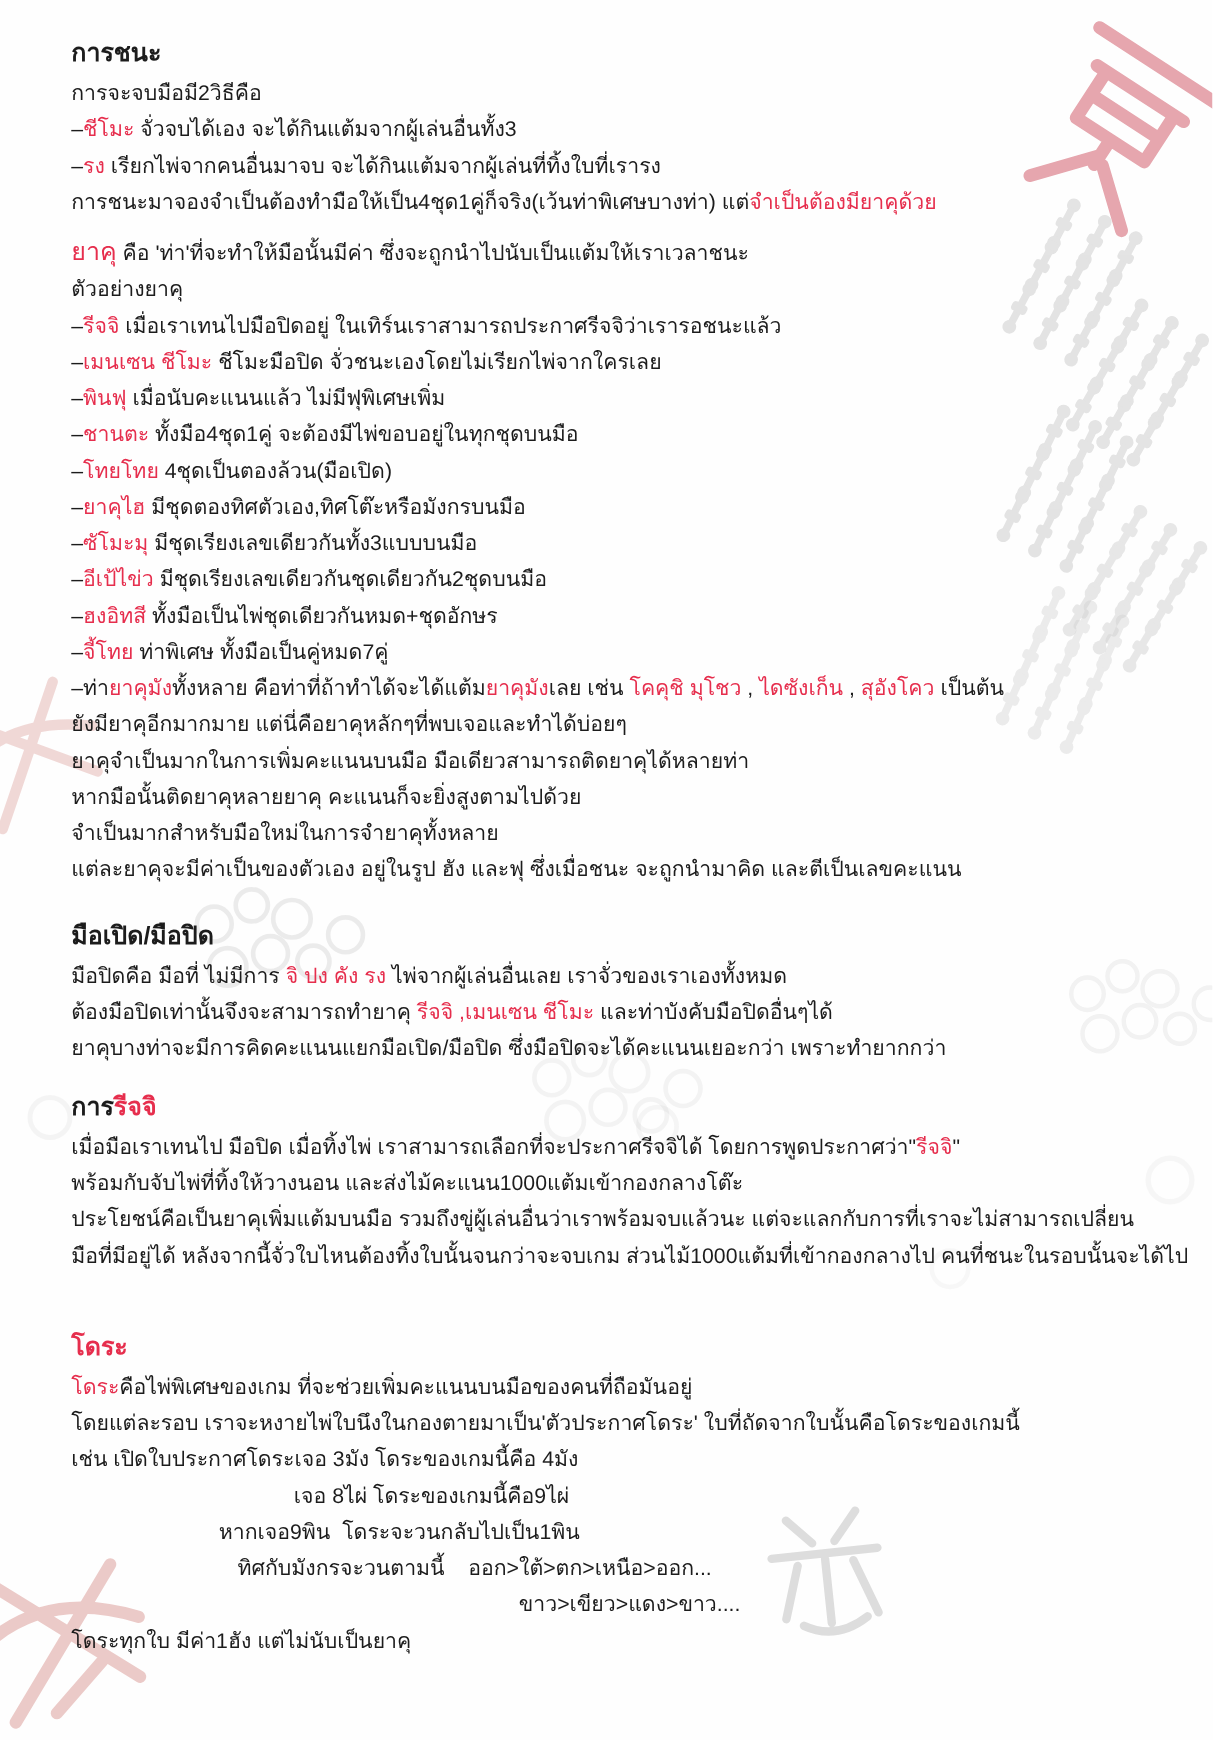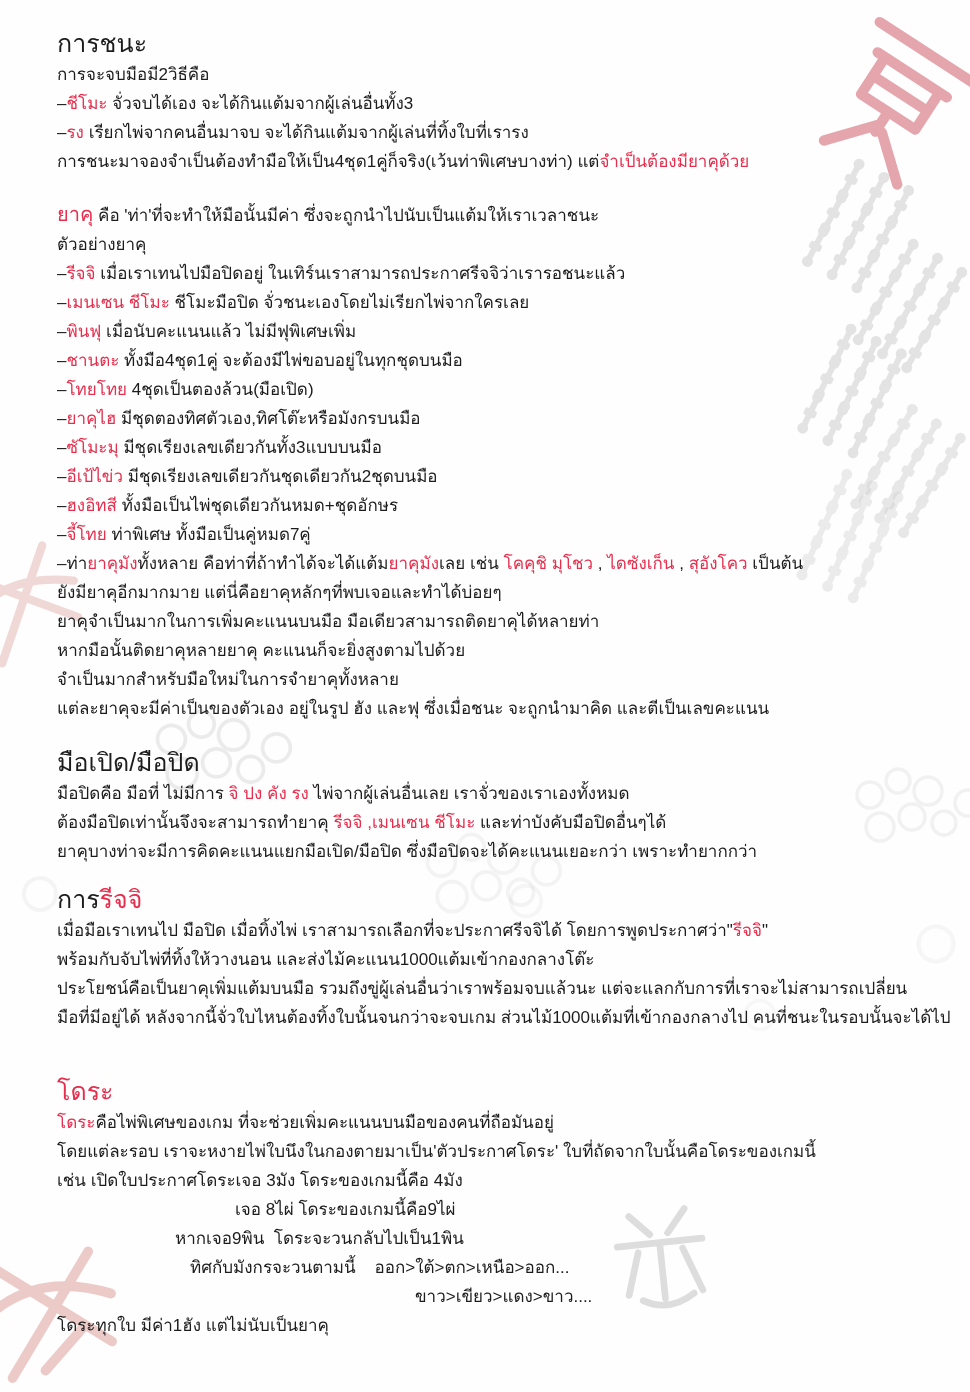--- a/index.html
+++ b/index.html
@@ -14,23 +14,23 @@
   .watermarks{position:absolute;inset:0;pointer-events:none;}
   .wm{position:absolute;}
   .doc{
     position:relative;
     padding:26px 18px 0 57px;
     color:#1c1c1c;
   }
   .doc section{margin:0;}
   h2.heading{
     margin:0;
-    font-size:25px;
+    font-size:20px;
     line-height:34px;
-    font-weight:400;
+    font-weight:700;
     letter-spacing:0;
   }
   p.line{
     margin:0;
     font-size:17px;
     line-height:29px;
     white-space:pre-wrap;
   }
   .seg.red{color:var(--accent-red,#e62e4d);}
   .seg.lead{font-size:20px;}
@@ -131,21 +131,21 @@
   </div>
 
   <div class="doc">
       <section>
         <h2 class="heading"><span class="seg">การชนะ</span></h2>
         <p class="line"><span class="seg">การจะจบมือมี2วิธีคือ</span></p>
         <p class="line"><span class="seg">–</span><span class="seg red">ชีโมะ</span><span class="seg"> จั่วจบได้เอง จะได้กินแต้มจากผู้เล่นอื่นทั้ง3</span></p>
         <p class="line"><span class="seg">–</span><span class="seg red">รง</span><span class="seg"> เรียกไพ่จากคนอื่นมาจบ จะได้กินแต้มจากผู้เล่นที่ทิ้งใบที่เรารง</span></p>
         <p class="line"><span class="seg">การชนะมาจองจำเป็นต้องทำมือให้เป็น4ชุด1คู่ก็จริง(เว้นท่าพิเศษบางท่า) แต่</span><span class="seg red">จำเป็นต้องมียาคุด้วย</span></p>
       </section>
-      <section style="margin-top: 24px;">
+      <section style="margin-top: 12px;">
         <p class="line"><span class="seg red lead">ยาคุ</span><span class="seg"> คือ 'ท่า'ที่จะทำให้มือนั้นมีค่า ซึ่งจะถูกนำไปนับเป็นแต้มให้เราเวลาชนะ</span></p>
         <p class="line"><span class="seg">ตัวอย่างยาคุ</span></p>
         <p class="line"><span class="seg">–</span><span class="seg red">รีจจิ</span><span class="seg"> เมื่อเราเทนไปมือปิดอยู่ ในเทิร์นเราสามารถประกาศรีจจิว่าเรารอชนะแล้ว</span></p>
         <p class="line"><span class="seg">–</span><span class="seg red">เมนเซน ชีโมะ</span><span class="seg"> ชีโมะมือปิด จั่วชนะเองโดยไม่เรียกไพ่จากใครเลย</span></p>
         <p class="line"><span class="seg">–</span><span class="seg red">พินฟุ</span><span class="seg"> เมื่อนับคะแนนแล้ว ไม่มีฟุพิเศษเพิ่ม</span></p>
         <p class="line"><span class="seg">–</span><span class="seg red">ชานตะ</span><span class="seg"> ทั้งมือ4ชุด1คู่ จะต้องมีไพ่ขอบอยู่ในทุกชุดบนมือ</span></p>
         <p class="line"><span class="seg">–</span><span class="seg red">โทยโทย</span><span class="seg"> 4ชุดเป็นตองล้วน(มือเปิด)</span></p>
         <p class="line"><span class="seg">–</span><span class="seg red">ยาคุไฮ</span><span class="seg"> มีชุดตองทิศตัวเอง,ทิศโต๊ะหรือมังกรบนมือ</span></p>
         <p class="line"><span class="seg">–</span><span class="seg red">ซัโมะมุ</span><span class="seg"> มีชุดเรียงเลขเดียวกันทั้ง3แบบบนมือ</span></p>
         <p class="line"><span class="seg">–</span><span class="seg red">อีเป้ไข่ว</span><span class="seg"> มีชุดเรียงเลขเดียวกันชุดเดียวกัน2ชุดบนมือ</span></p>

